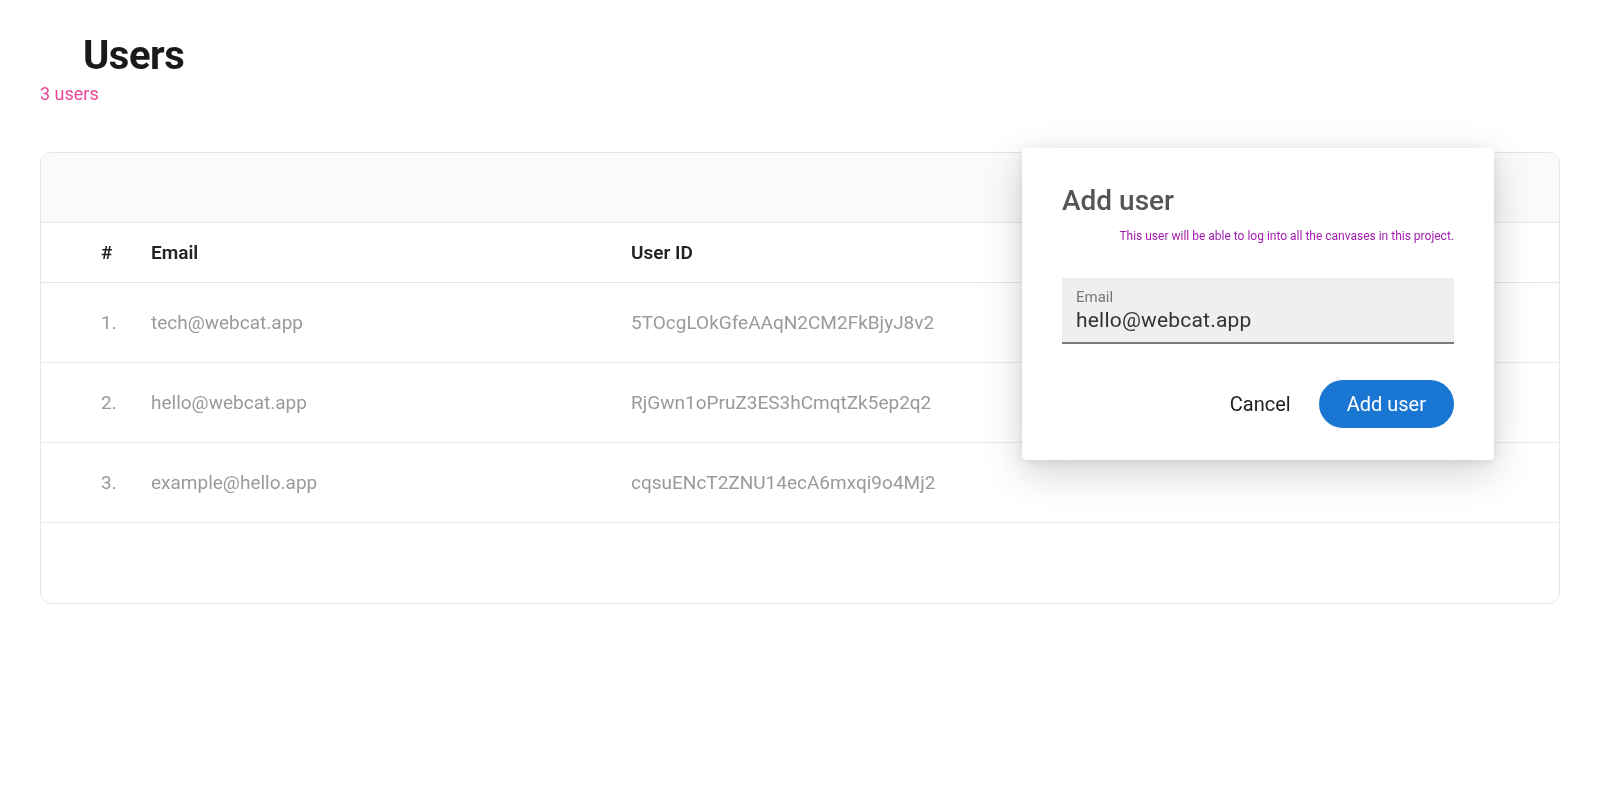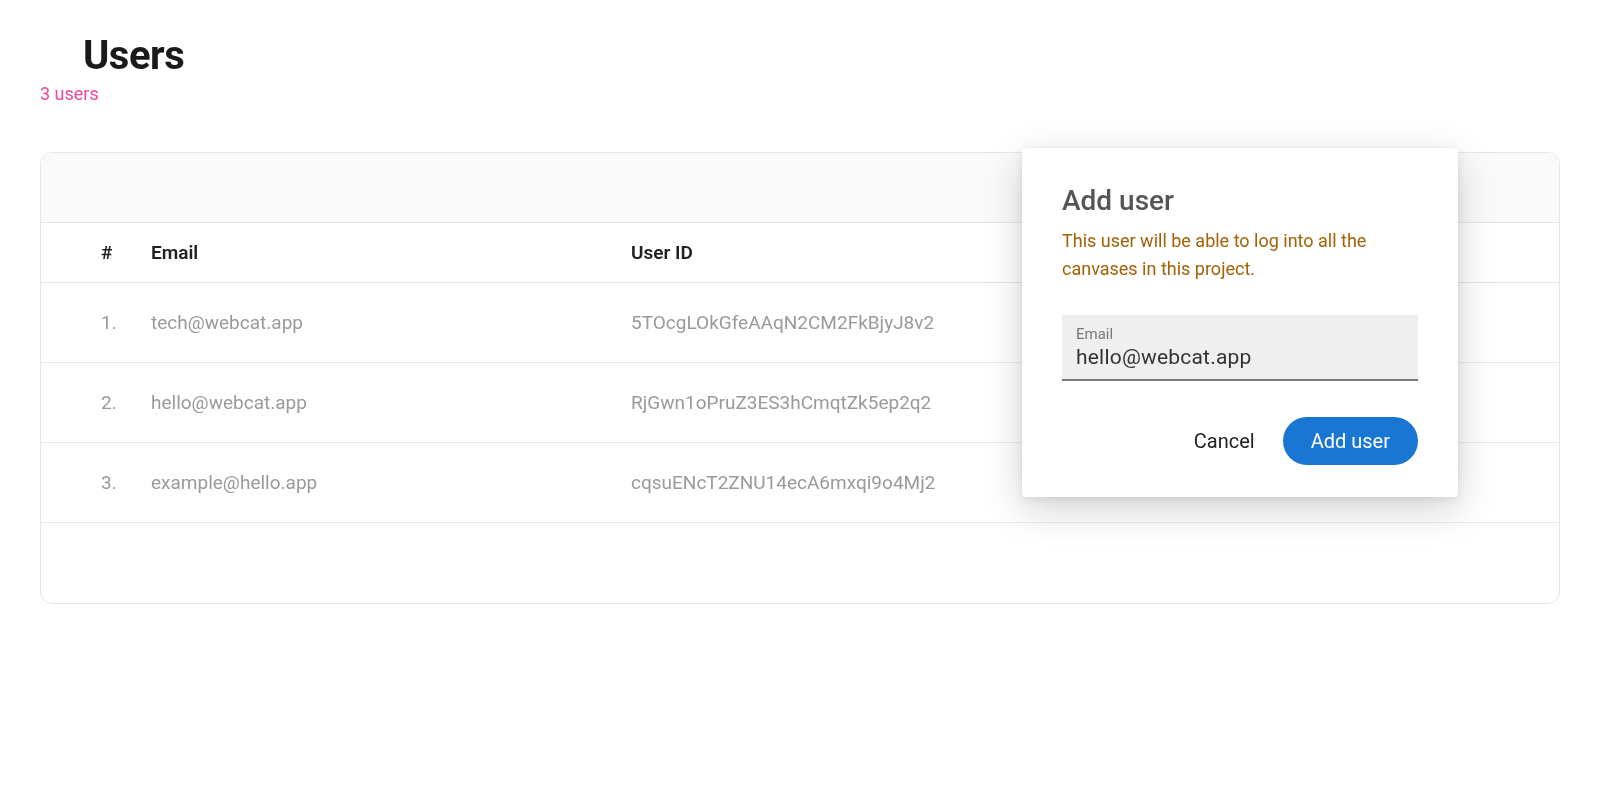--- a/index.html
+++ b/index.html
@@ -75,37 +75,38 @@
       font-weight: 400;
     }
     .table-body-spacer {
       height: 80px;
     }
     
     .dialog {
       position: absolute;
       top: 148px;
       left: 1022px;
-      width: 436px;
+      width: 472px;
       background: #ffffff;
       border-radius: 4px;
       box-shadow: 0 12px 40px rgba(0,0,0,0.18), 0 2px 8px rgba(0,0,0,0.08);
       padding: 36px 40px 32px 40px;
     }
     .dialog-title {
       font-size: 28px;
       font-weight: 500;
       color: #555;
       margin-bottom: 10px;
     }
     .dialog-description {
-      font-size: 18px;
-      color: #a16207;
+      font-size: 12px;
+      color: #a21caf;
       line-height: 1.55;
       margin-bottom: 32px;
+      text-align: right;
     }
     .text-field {
       background: #efefef;
       border: none;
       border-bottom: 2px solid #7a7a7a;
       padding: 10px 14px 10px 14px;
       margin-bottom: 36px;
     }
     .text-field .field-label {
       font-size: 15px;

